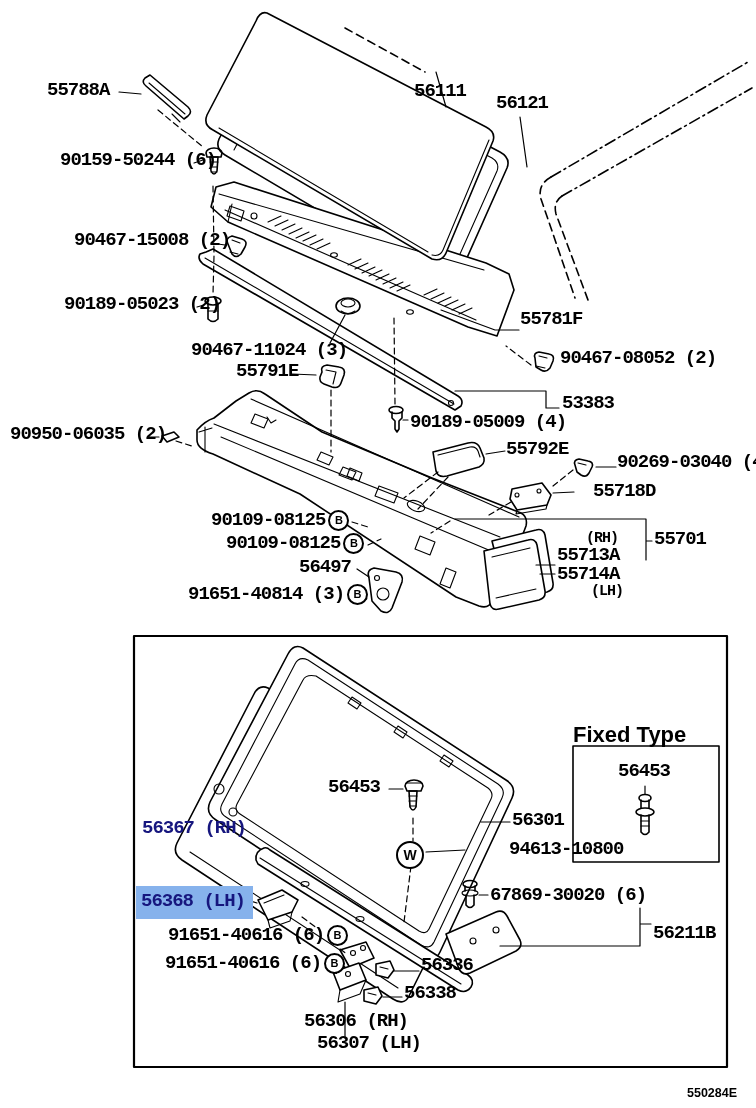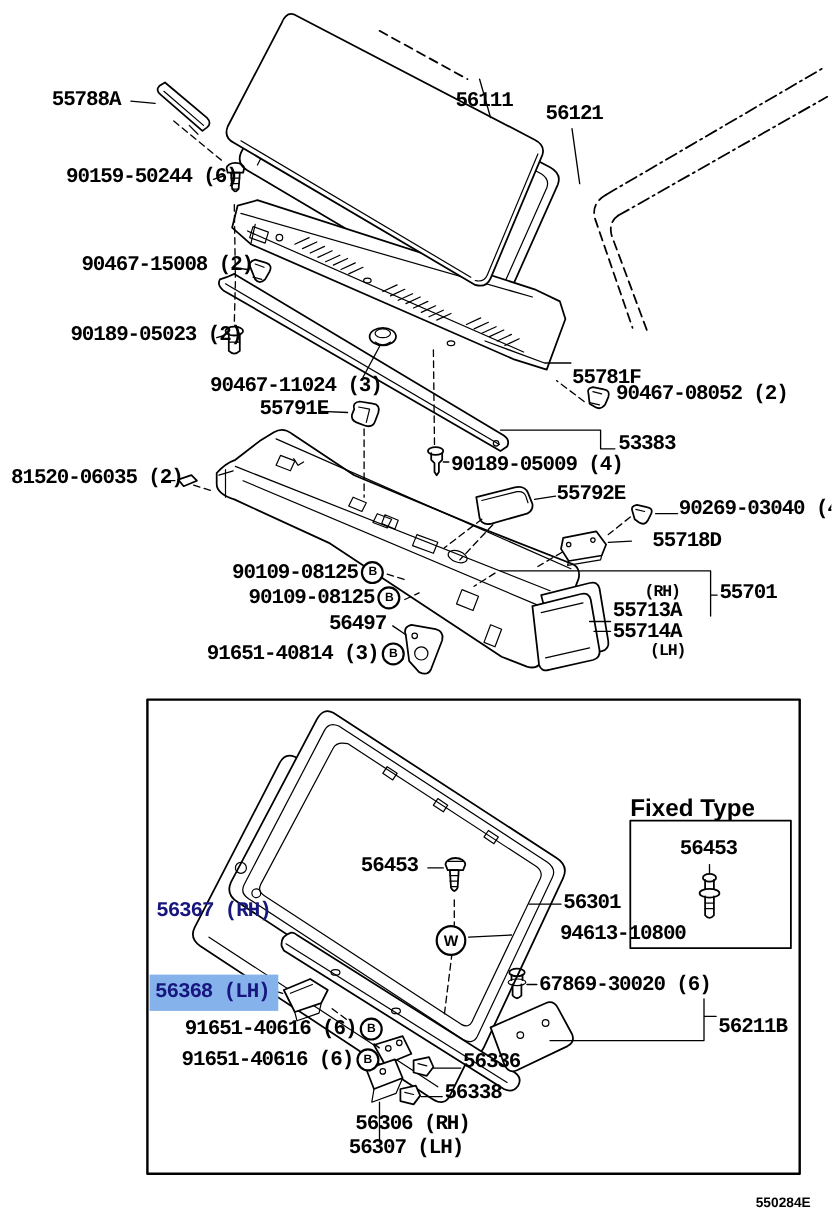--- a/index.html
+++ b/index.html
@@ -191,34 +191,34 @@
     </div>
   <div class="pl" style="left:64px;top:295px;">
       <span>90189-05023 (2)</span>
     </div>
   <div class="pl" style="left:191px;top:341px;">
       <span>90467-11024 (3)</span>
     </div>
   <div class="pl" style="left:236px;top:362px;">
       <span>55791E</span>
     </div>
-  <div class="pl" style="left:520px;top:334px;">
+  <div class="pl" style="left:520px;top:310px;">
       <span>55781F</span>
     </div>
   <div class="pl" style="left:560px;top:349px;">
       <span>90467-08052 (2)</span>
     </div>
   <div class="pl" style="left:562px;top:394px;">
       <span>53383</span>
     </div>
   <div class="pl" style="left:410px;top:413px;">
       <span>90189-05009 (4)</span>
     </div>
   <div class="pl" style="left:10px;top:425px;">
-      <span>81520-06035 (2)</span>
+      <span>90950-06035 (2)</span>
     </div>
   <div class="pl" style="left:506px;top:440px;">
       <span>55792E</span>
     </div>
   <div class="pl" style="left:617px;top:453px;">
       <span>90269-03040 (4</span>
     </div>
   <div class="pl" style="left:593px;top:482px;">
       <span>55718D</span>
     </div>
@@ -285,21 +285,21 @@
     </div>
   <div class="pl" style="left:653px;top:908px;margin-top:16px;">
       <span>56211B</span>
     </div>
   <div class="pl" style="left:421px;top:956px;">
       <span>56336</span>
     </div>
   <div class="pl" style="left:404px;top:984px;">
       <span>56338</span>
     </div>
-  <div class="pl" style="left:323px;top:1012px;">
+  <div class="pl" style="left:304px;top:1012px;">
       <span>56306 (RH)</span>
     </div>
   <div class="pl" style="left:317px;top:1034px;">
       <span>56307 (LH)</span>
     </div>
 
   <div class="wcirc" style="left:396px;top:841px;">
       <span>W</span>
     </div>
 

